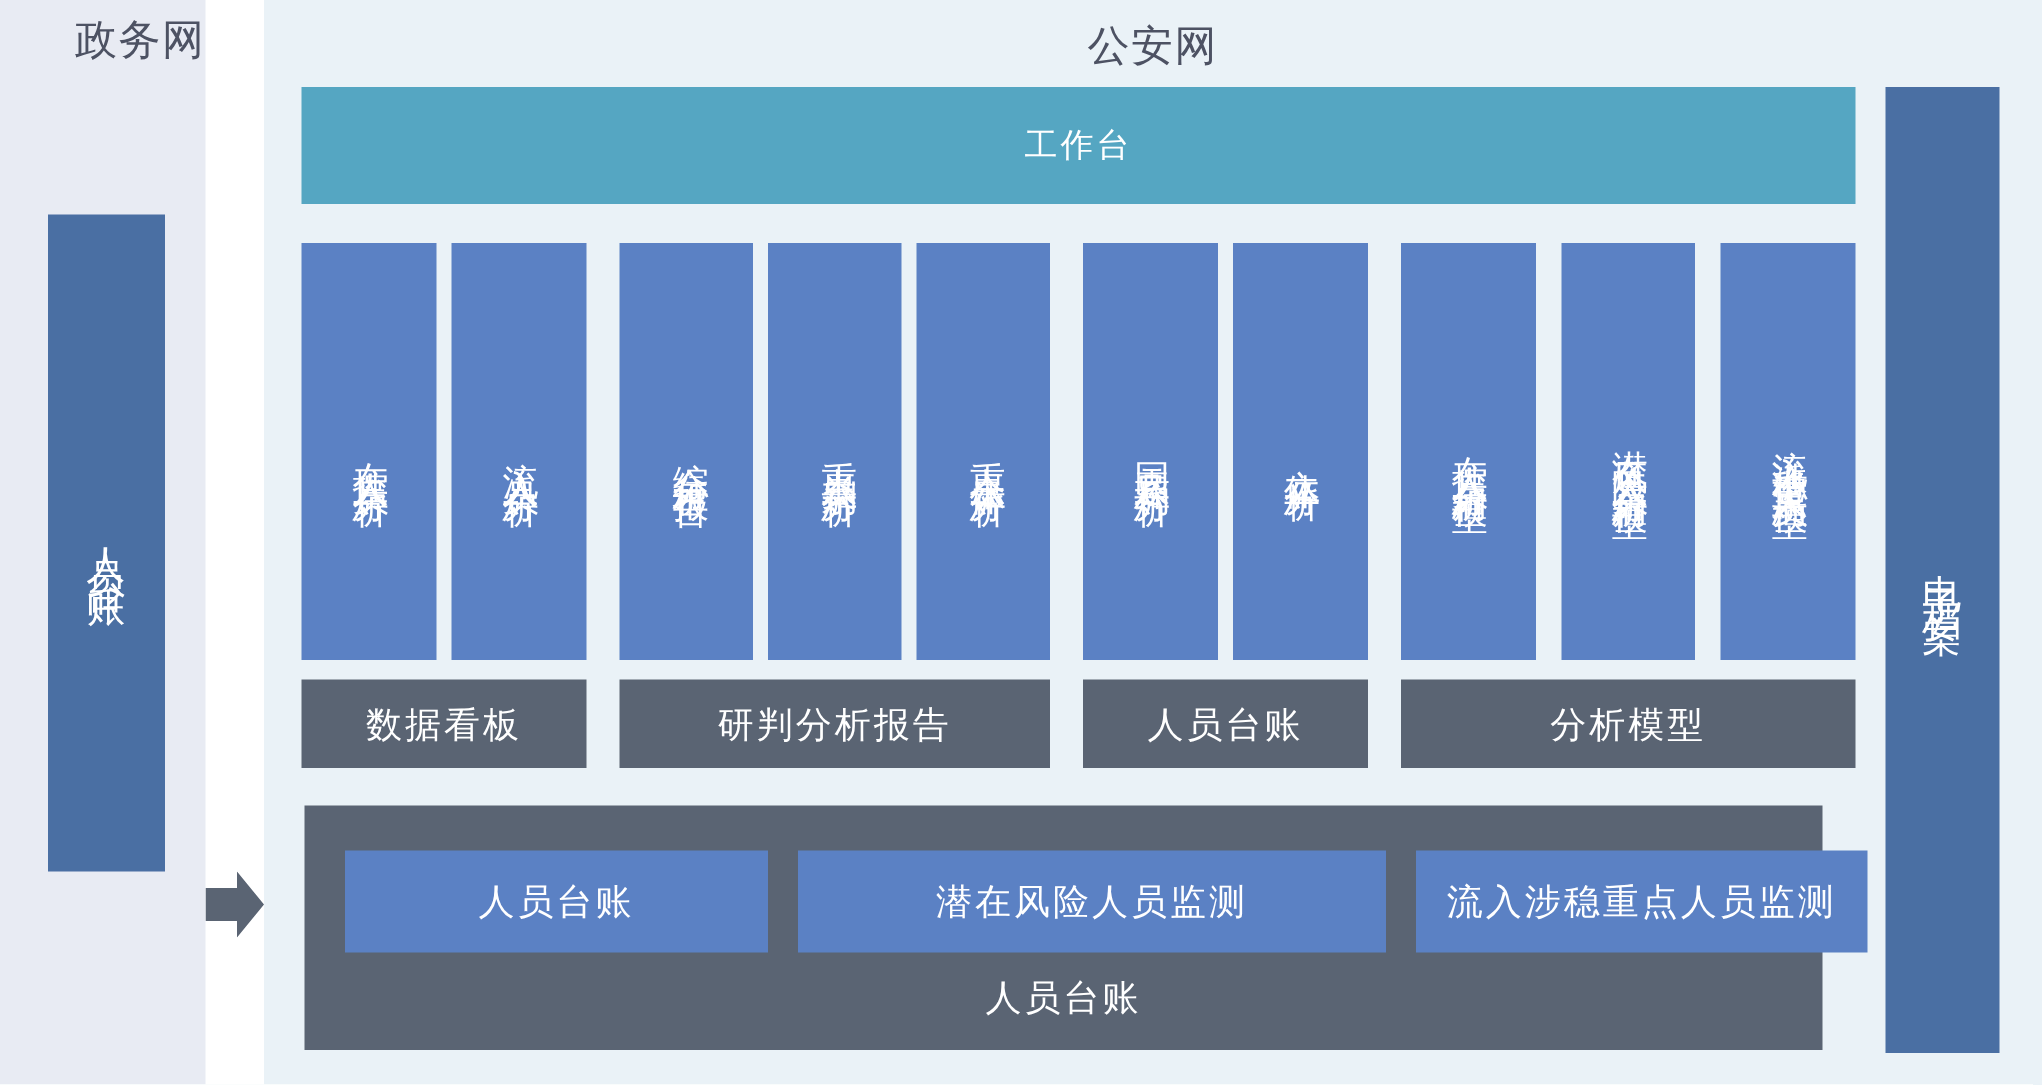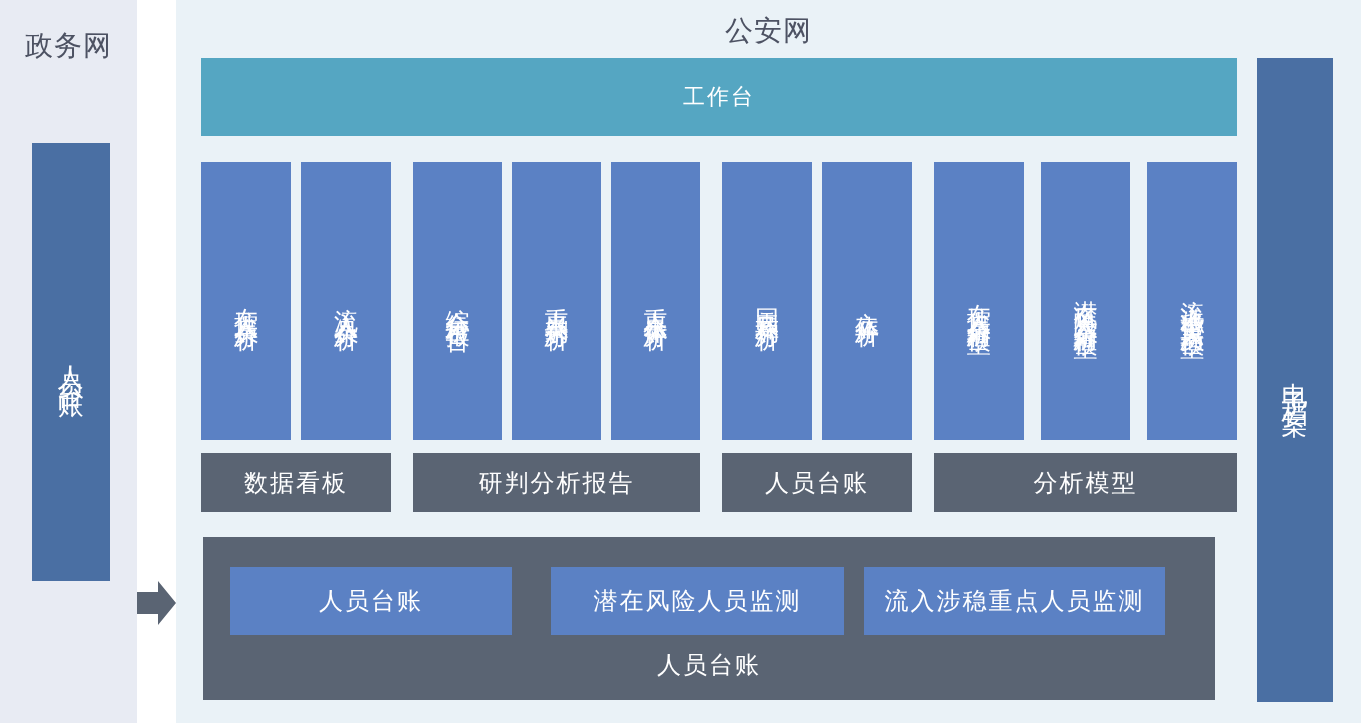--- a/index.html
+++ b/index.html
@@ -11,21 +11,21 @@
     --slate:#5a6473;
     --heading-text:#4d5263;
     --label-white:#ffffff;
   }
   html,body{margin:0;padding:0;background:#ffffff;}
   body{font-family:"Liberation Sans","DejaVu Sans",sans-serif;}
   .canvas{position:relative;width:1361px;height:723px;background:#ffffff;overflow:hidden;}
 
   
   .left-panel{position:absolute;left:0;top:0;width:137px;height:723px;background:var(--left-panel-bg);}
-  .gov-title{padding-top:27px;text-align:center;font-size:28px;color:var(--heading-text);letter-spacing:1px;}
+  .gov-title{padding-top:8px;text-align:right;font-size:28px;color:var(--heading-text);letter-spacing:1px;}
   .left-bar{position:absolute;left:32px;top:143px;width:78px;height:438px;background:var(--side-blue);
             display:flex;align-items:center;justify-content:center;}
 
   
   .vtext{writing-mode:vertical-rl;text-orientation:upright;color:var(--label-white);
          font-size:24px;letter-spacing:4px;line-height:1;}
   .vtext-big{font-size:26px;letter-spacing:9px;}
 
   
   .flow-arrow{position:absolute;left:137px;top:581px;width:39px;height:44px;}
@@ -37,33 +37,33 @@
   .workbench{position:absolute;left:25px;top:58px;width:1036px;height:78px;background:var(--teal);
              display:flex;align-items:center;justify-content:center;
              color:var(--label-white);font-size:22px;letter-spacing:2px;}
   .archive-bar{position:absolute;left:1081px;top:58px;width:76px;height:644px;background:var(--side-blue);
                display:flex;align-items:center;justify-content:center;}
 
   
   .groups-row{position:absolute;left:25px;top:162px;width:1036px;height:350px;
               display:flex;justify-content:space-between;}
   .group{display:flex;flex-direction:column;height:350px;}
-  .g1{width:190px;} .g2{width:287px;} .g3{width:190px;} .g4{width:303px;}
+  .g1{width:190px;} .g2{width:287px;font-family:Liberation Mono, monospace;} .g3{width:190px;} .g4{width:303px;}
   .bars{flex:1;display:flex;gap:10px;}
   .g4 .bars{gap:17px;}
   .bar{flex:1;background:var(--module-blue);display:flex;align-items:center;justify-content:center;}
   .group-footer{height:59px;background:var(--slate);display:flex;align-items:center;justify-content:center;
                 color:var(--label-white);font-size:24px;letter-spacing:2px;margin-top:13px;}
 
   
   .bottom-panel{position:absolute;left:27px;top:537px;width:1012px;height:163px;background:var(--slate);}
   .bottom-buttons{position:absolute;left:27px;top:30px;height:68px;display:flex;gap:20px;}
   .bottom-btn{background:var(--module-blue);display:flex;align-items:center;justify-content:center;
               color:var(--label-white);font-size:24px;letter-spacing:2px;}
-  .b1{width:282px;} .b2{width:293px;margin-left:19px;} .b3{width:301px;}
+  .b1{width:282px;} .b2{width:392px;} .b3{width:301px;}
   .bottom-label{position:absolute;left:0;top:112px;width:100%;text-align:center;
                 color:var(--label-white);font-size:24px;letter-spacing:2px;}
 </style>
 </head>
 <body>
 
 <div class="canvas">
 
   <div class="left-panel">
     <div class="gov-title">政务网</div>

